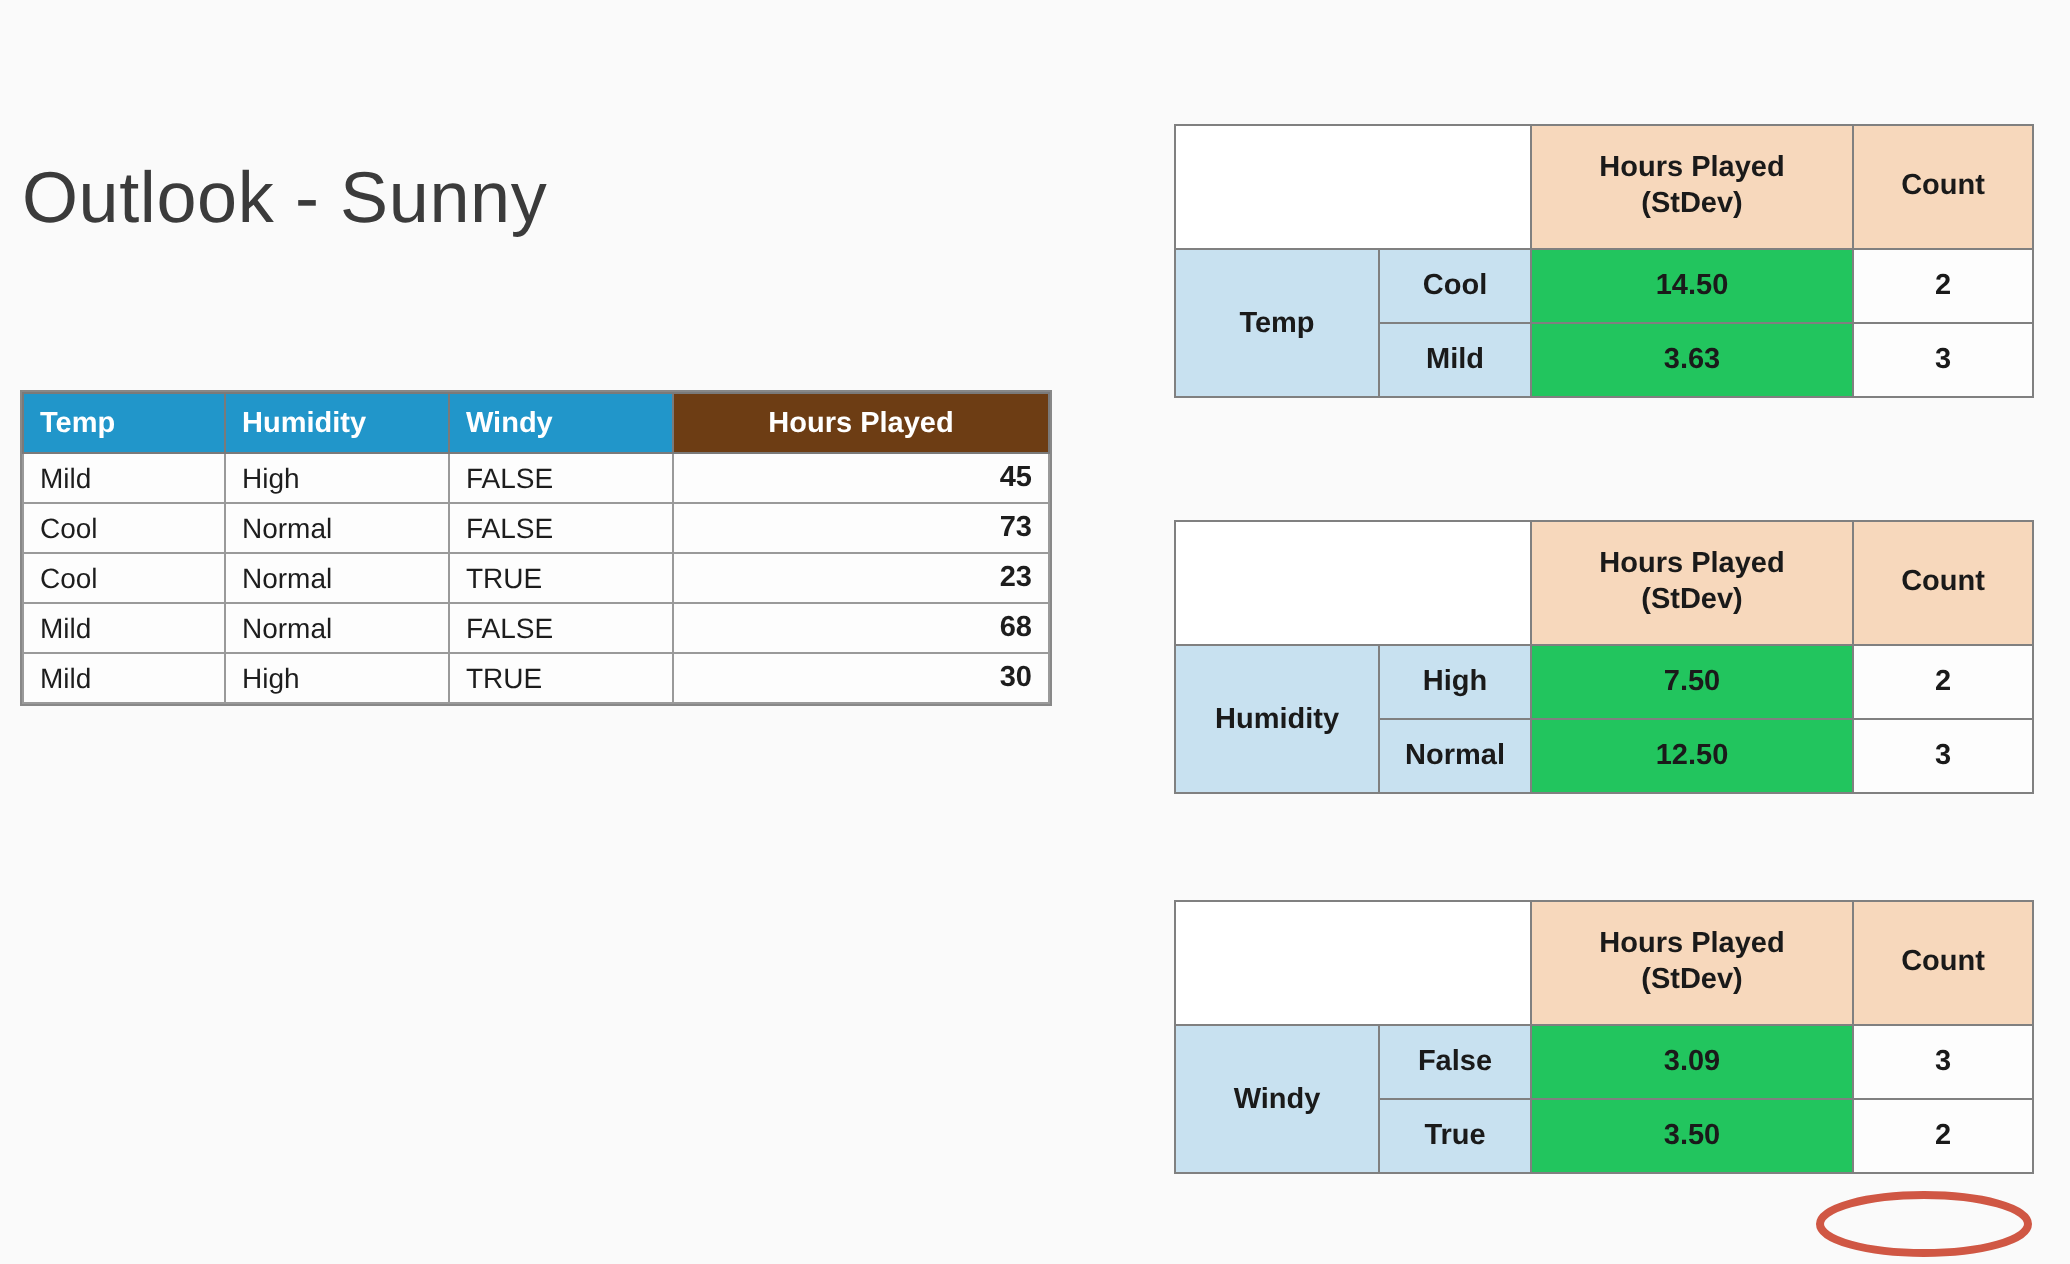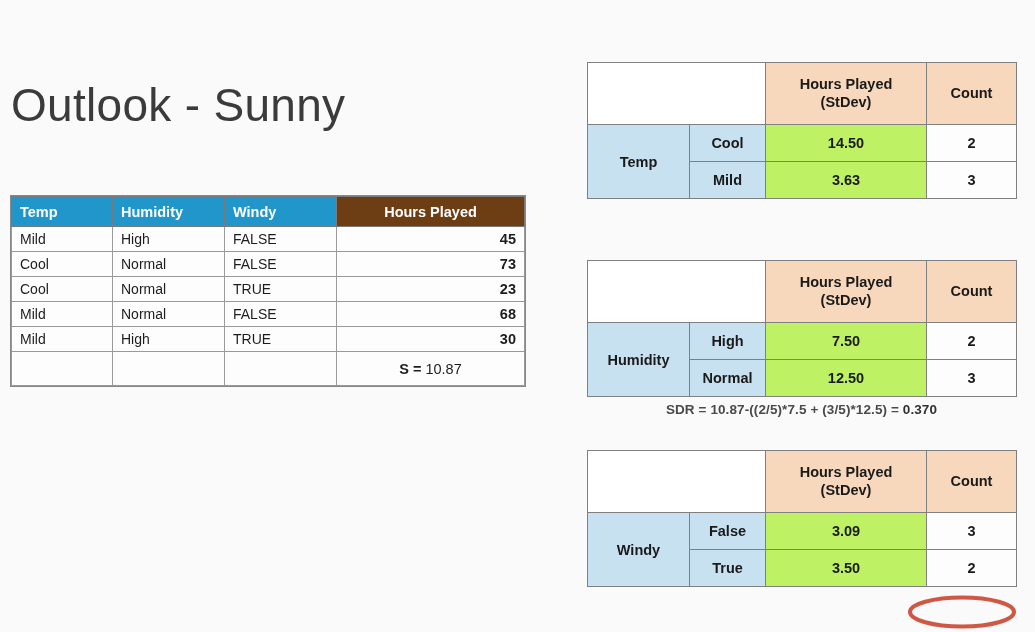--- a/index.html
+++ b/index.html
@@ -13,21 +13,21 @@
     font-family: "Liberation Sans", sans-serif;
     overflow: hidden;
     position: relative;
   }
 
   
   #slide-title {
     position: absolute;
     left: 11px;
     top: 78px;
-    font-size: 46px;
+    font-size: 36px;
     font-weight: 400;
     color: #3b3b3b;
     letter-spacing: 0.3px;
     white-space: nowrap;
   }
 
   
   #left-table {
     position: absolute;
     left: 11px;
@@ -120,21 +120,21 @@
     text-align: center;
     vertical-align: middle;
   }
   .split-table td.lvl {
     background: #c8e1f0;
     font-weight: bold;
     text-align: center;
     height: 37px;
   }
   .split-table td.val {
-    background: #bef264;
+    background: #22c55e;
     text-align: center;
     font-weight: bold;
     height: 37px;
   }
   .split-table td.cnt {
     background: #fdfdfd;
     text-align: center;
     font-weight: bold;
     height: 37px;
   }
@@ -216,28 +216,20 @@
       <td>FALSE</td>
       <td class="num">68</td>
     </tr>
     <tr>
       <td>Mild</td>
       <td>High</td>
       <td>TRUE</td>
       <td class="num">30</td>
     </tr>
 
-    <tr class="tall">
-      <td></td>
-      <td></td>
-      <td></td>
-      <td class="stat"><span>S</span>
-          <span>=</span>
-          <span class="val">10.87</span></td>
-    </tr>
   </tbody>
 </table>
 
 <div class="split-block" id="block-temp">
   <table class="split-table">
     <colgroup>
         <col class="sc-a">
         <col class="sc-b">
         <col class="sc-c">
         <col class="sc-d">
@@ -283,21 +275,20 @@
         <td class="val">7.50</td>
         <td class="cnt">2</td>
       </tr>
       <tr>
         <td class="lvl">Normal</td>
         <td class="val">12.50</td>
         <td class="cnt">3</td>
       </tr>
     </tbody>
   </table>
-  <div class="sdr"><span>SDR = 10.87-((2/5)*7.5 + (3/5)*12.5) = </span><span class="result">0.370</span></div>
 </div>
 
 <div class="split-block" id="block-windy">
   <table class="split-table">
     <colgroup>
         <col class="sc-a">
         <col class="sc-b">
         <col class="sc-c">
         <col class="sc-d">
       </colgroup>

